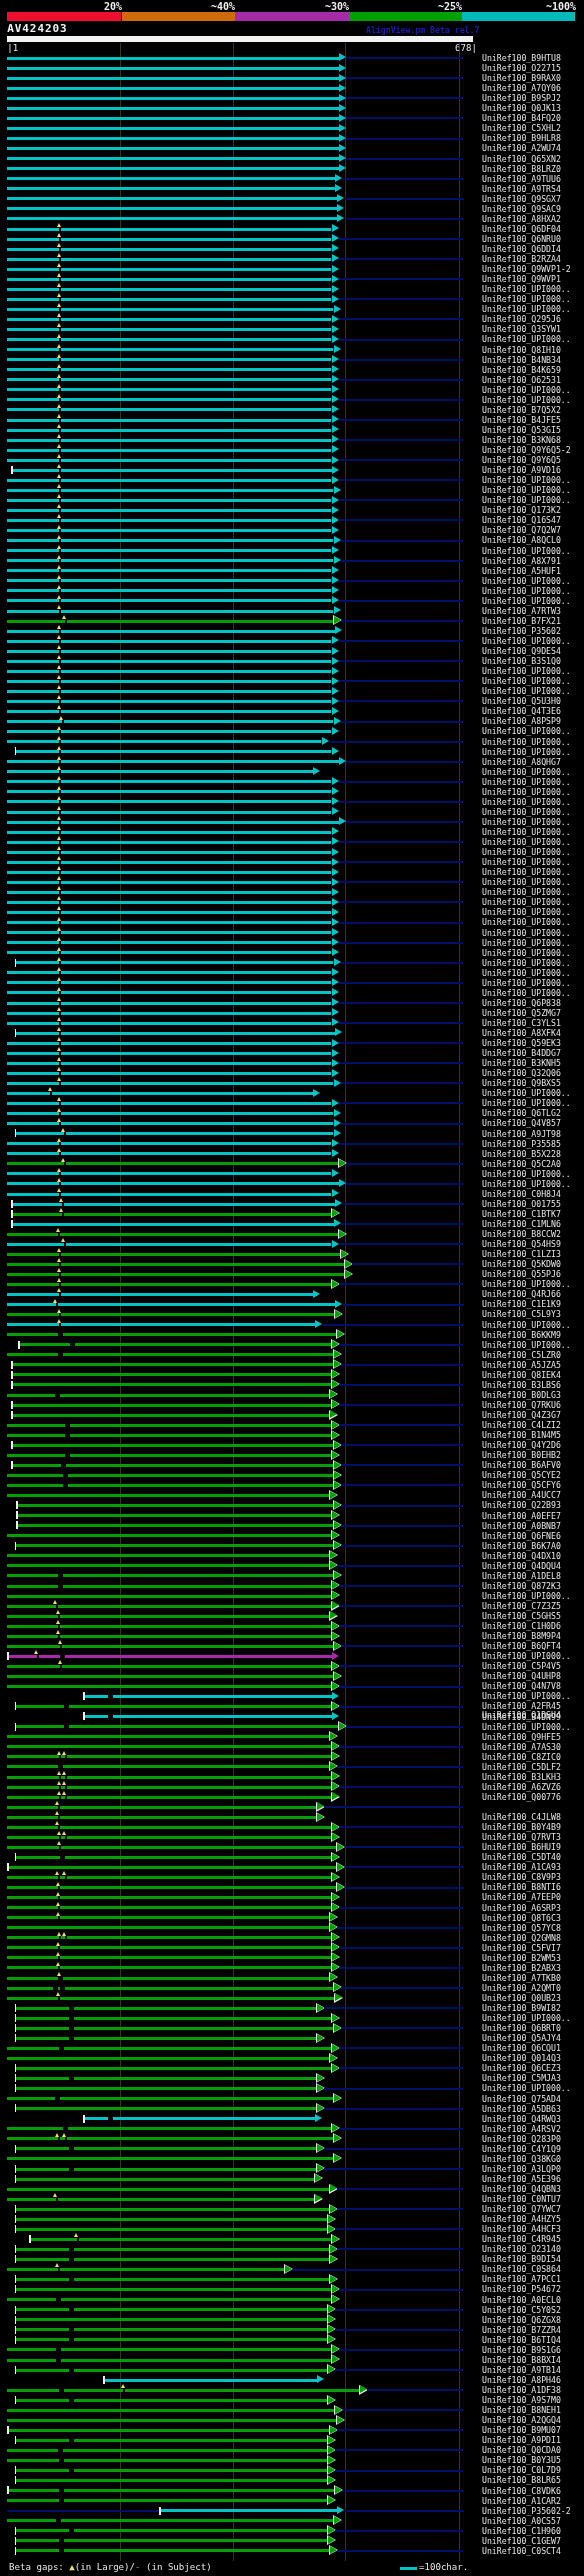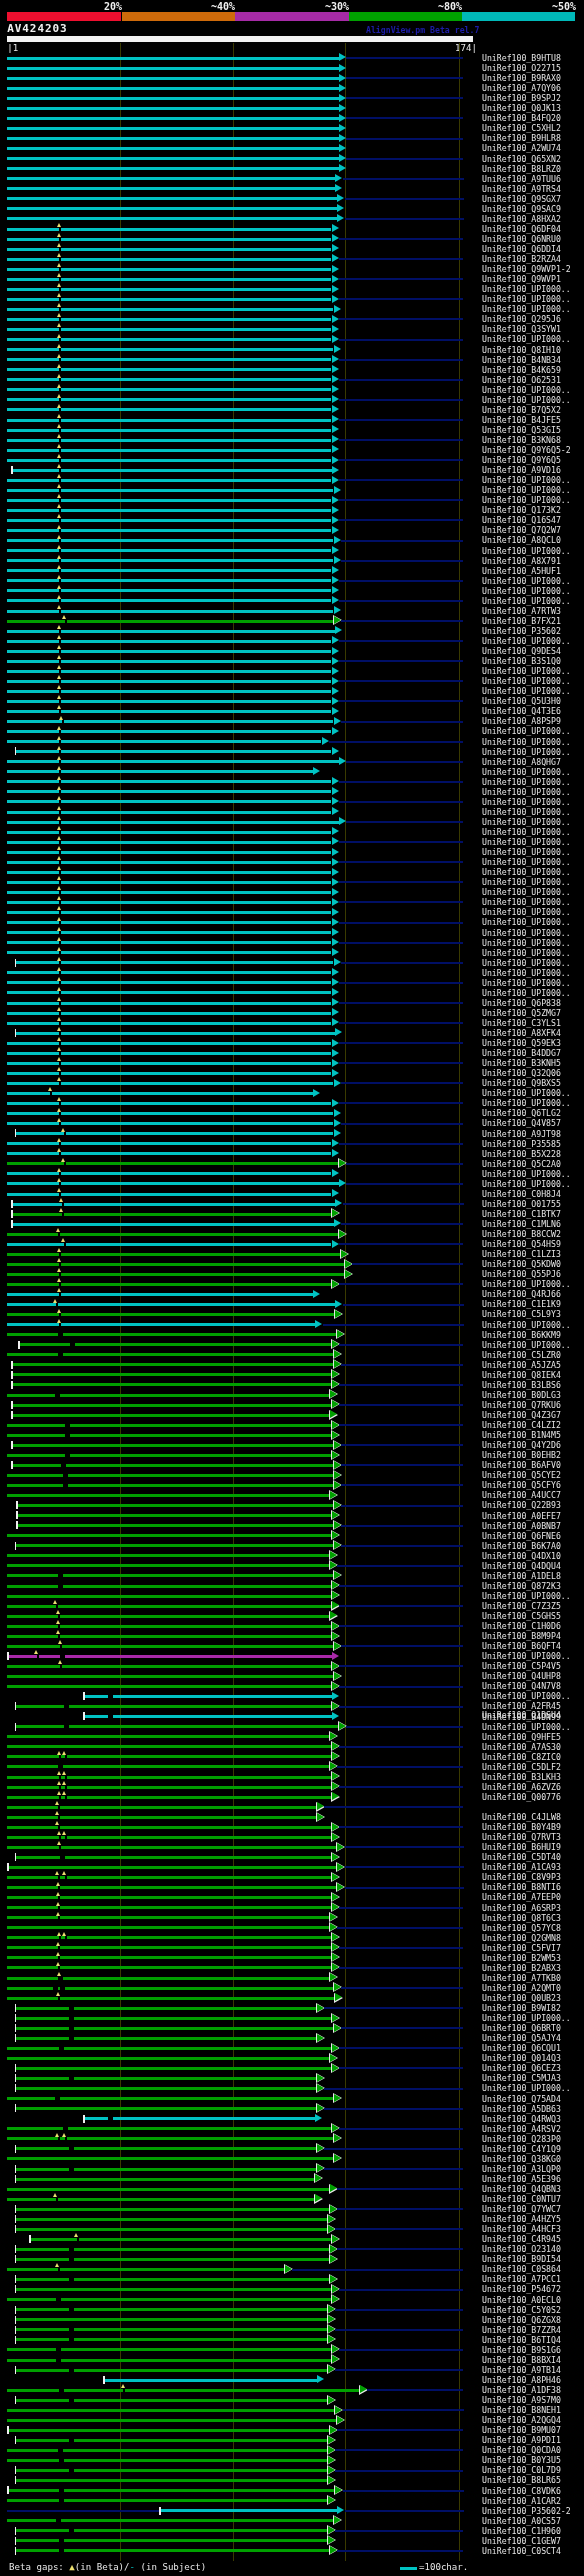--- a/index.html
+++ b/index.html
@@ -35,35 +35,35 @@
   #legend-label{position:absolute;left:419px;top:2562px;color:#e8e8e8;font-size:9.1px;line-height:11px;}
 </style>
 </head>
 <body>
 
 <div id="screen">
   <div id="scale-labels">
       <div class="scale-label" style="left: 58px; width: 64px;">20%</div>
       <div class="scale-label" style="left: 171px; width: 64px;">~40%</div>
       <div class="scale-label" style="left: 285px; width: 64px;">~30%</div>
-      <div class="scale-label" style="left: 398px; width: 64px;">~80%</div>
-      <div class="scale-label" style="left: 512px; width: 64px;">~50%</div>
+      <div class="scale-label" style="left: 398px; width: 64px;">~25%</div>
+      <div class="scale-label" style="left: 512px; width: 64px;">~100%</div>
     </div>
   <div id="scale-bar">
       <div class="scale-seg" style="left: 7.3px; width: 114px; background: rgb(238, 15, 47);"></div>
       <div class="scale-seg" style="left: 122px; width: 113px; background: rgb(206, 106, 10);"></div>
       <div class="scale-seg" style="left: 235px; width: 114px; background: rgb(166, 43, 166);"></div>
       <div class="scale-seg" style="left: 349px; width: 113px; background: rgb(0, 160, 0);"></div>
       <div class="scale-seg" style="left: 462px; width: 113px; background: rgb(0, 185, 185);"></div>
     </div>
   <div id="query-name">AV424203</div>
   <div id="watermark">AlignView.pm Beta rel.7</div>
   <div id="ruler-bar"></div>
   <div class="ruler-num" style="left:7.3px;">|1</div>
-  <div class="ruler-num" style="right:108px;">174|</div>
+  <div class="ruler-num" style="right:108px;">678|</div>
   <div id="grid">
       <div class="gridline" style="left: 120px;"></div>
       <div class="gridline" style="left: 233px;"></div>
       <div class="gridline" style="left: 345px;"></div>
       <div class="gridline" style="left: 459px;"></div>
     </div>
   <div id="rows">
       <div class="abs" style="left: 0px; top: 0px;">
         <div class="bar" style="left: 7.3px; width: 332px; top: 57px; background: rgb(0, 195, 195);"></div>
         <div class="arrow" style="left: 339px; top: 53px; border-left: 7.3px solid rgb(0, 195, 195);"></div>
@@ -1971,17 +1971,17 @@
         <div class="bar" style="left: 16.4px; width: 313px; top: 2549px; background: rgb(0, 160, 0);"></div>
         <div class="arrow-outline" style="left: 329px; top: 2545px;"></div>
         <div class="arrow" style="left: 330px; top: 2546px; border-left: 7.3px solid rgb(0, 160, 0);"></div>
         <div class="tail" style="left: 337px; width: 126px; top: 2550px;"></div>
         <div class="startick" style="left: 14.6px; top: 2547px;"></div>
         <div class="dash" style="left: 59px; top: 2549px;"></div>
         <div class="hit-label" style="top: 2546px;">UniRef100_C0SCT4</div>
       </div>
     </div>
 
-  <div id="footer-text"><span>Beta gaps: </span><span class="ft-yellow">▲</span><span>(in Beta)/</span><span class="ft-cyan">- </span><span>(in Subject)</span></div>
+  <div id="footer-text"><span>Beta gaps: </span><span class="ft-yellow">▲</span><span>(in Large)/</span><span class="ft-cyan">- </span><span>(in Subject)</span></div>
   <div id="legend-line"></div>
   <div id="legend-label">=100char.</div>
 </div>
 
 
 </body></html>

